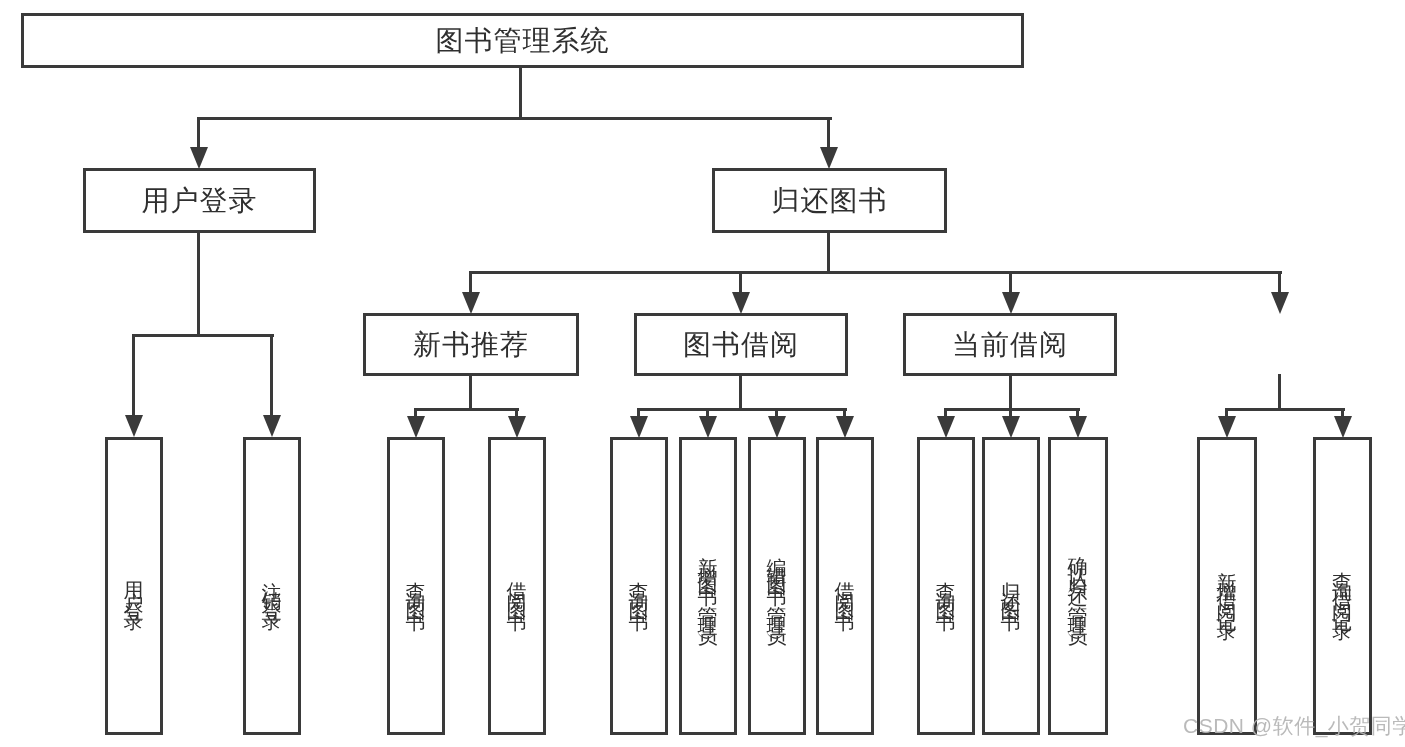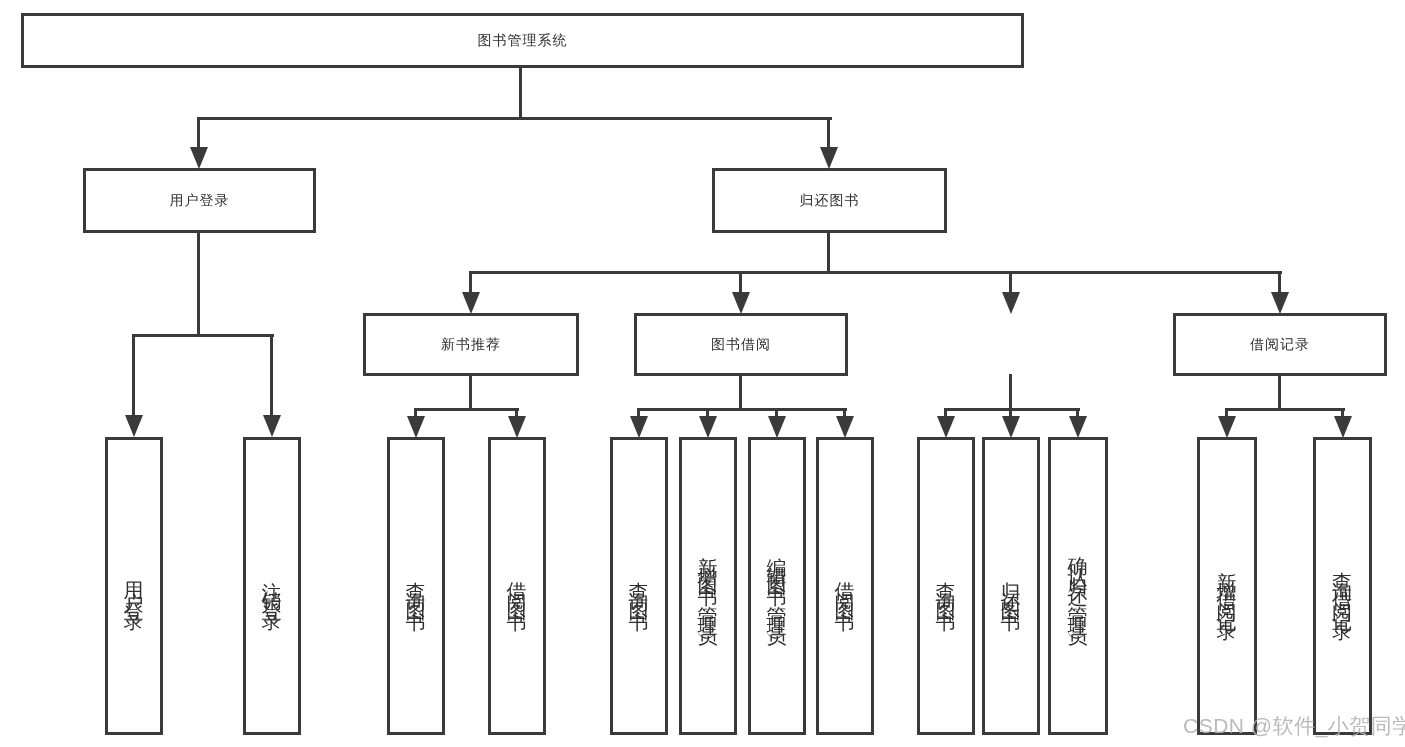--- a/index.html
+++ b/index.html
@@ -16,21 +16,21 @@
     font-family:"Liberation Sans","DejaVu Sans",sans-serif;
     overflow:hidden;
   }
   .node{
     position:absolute;
     box-sizing:border-box;
     border:3px solid var(--line);
     background:#fff;
     display:flex;align-items:center;justify-content:center;
     color:var(--text);
-    font-size:14px;
+    font-size:28px;
     letter-spacing:1px;
     z-index:2;
   }
   .leaf{font-size:20px;letter-spacing:0;}
   .vtext{
     writing-mode:vertical-rl;
     text-orientation:mixed;
     letter-spacing:10px;
     line-height:1;
     white-space:nowrap;
@@ -118,21 +118,21 @@
   <div class="vl" style="left:1341px;top:408px;height:11px"></div>
   <div class="ah" style="left:1334px;top:416px"></div>
 
   <div class="node" style="left:21px;top:13px;width:1003px;height:55px">图书管理系统</div>
 
   <div class="node" style="left:83px;top:168px;width:233px;height:65px">用户登录</div>
   <div class="node" style="left:712px;top:168px;width:235px;height:65px">归还图书</div>
 
   <div class="node" style="left:634px;top:313px;width:214px;height:63px">图书借阅</div>
   <div class="node" style="left:363px;top:313px;width:216px;height:63px">新书推荐</div>
-  <div class="node" style="left:1173px;top:313px;width:214px;height:63px">借阅记录</div>
+  <div class="node" style="left:903px;top:313px;width:214px;height:63px">当前借阅</div>
 
   <div class="node leaf" style="left:105px;top:437px;width:58px;height:298px">
     <span class="vtext">用户登录</span>
   </div>
   <div class="node leaf" style="left:243px;top:437px;width:58px;height:298px">
     <span class="vtext">注销登录</span>
   </div>
 
   <div class="node leaf" style="left:387px;top:437px;width:58px;height:298px">
     <span class="vtext">查询图书</span>

